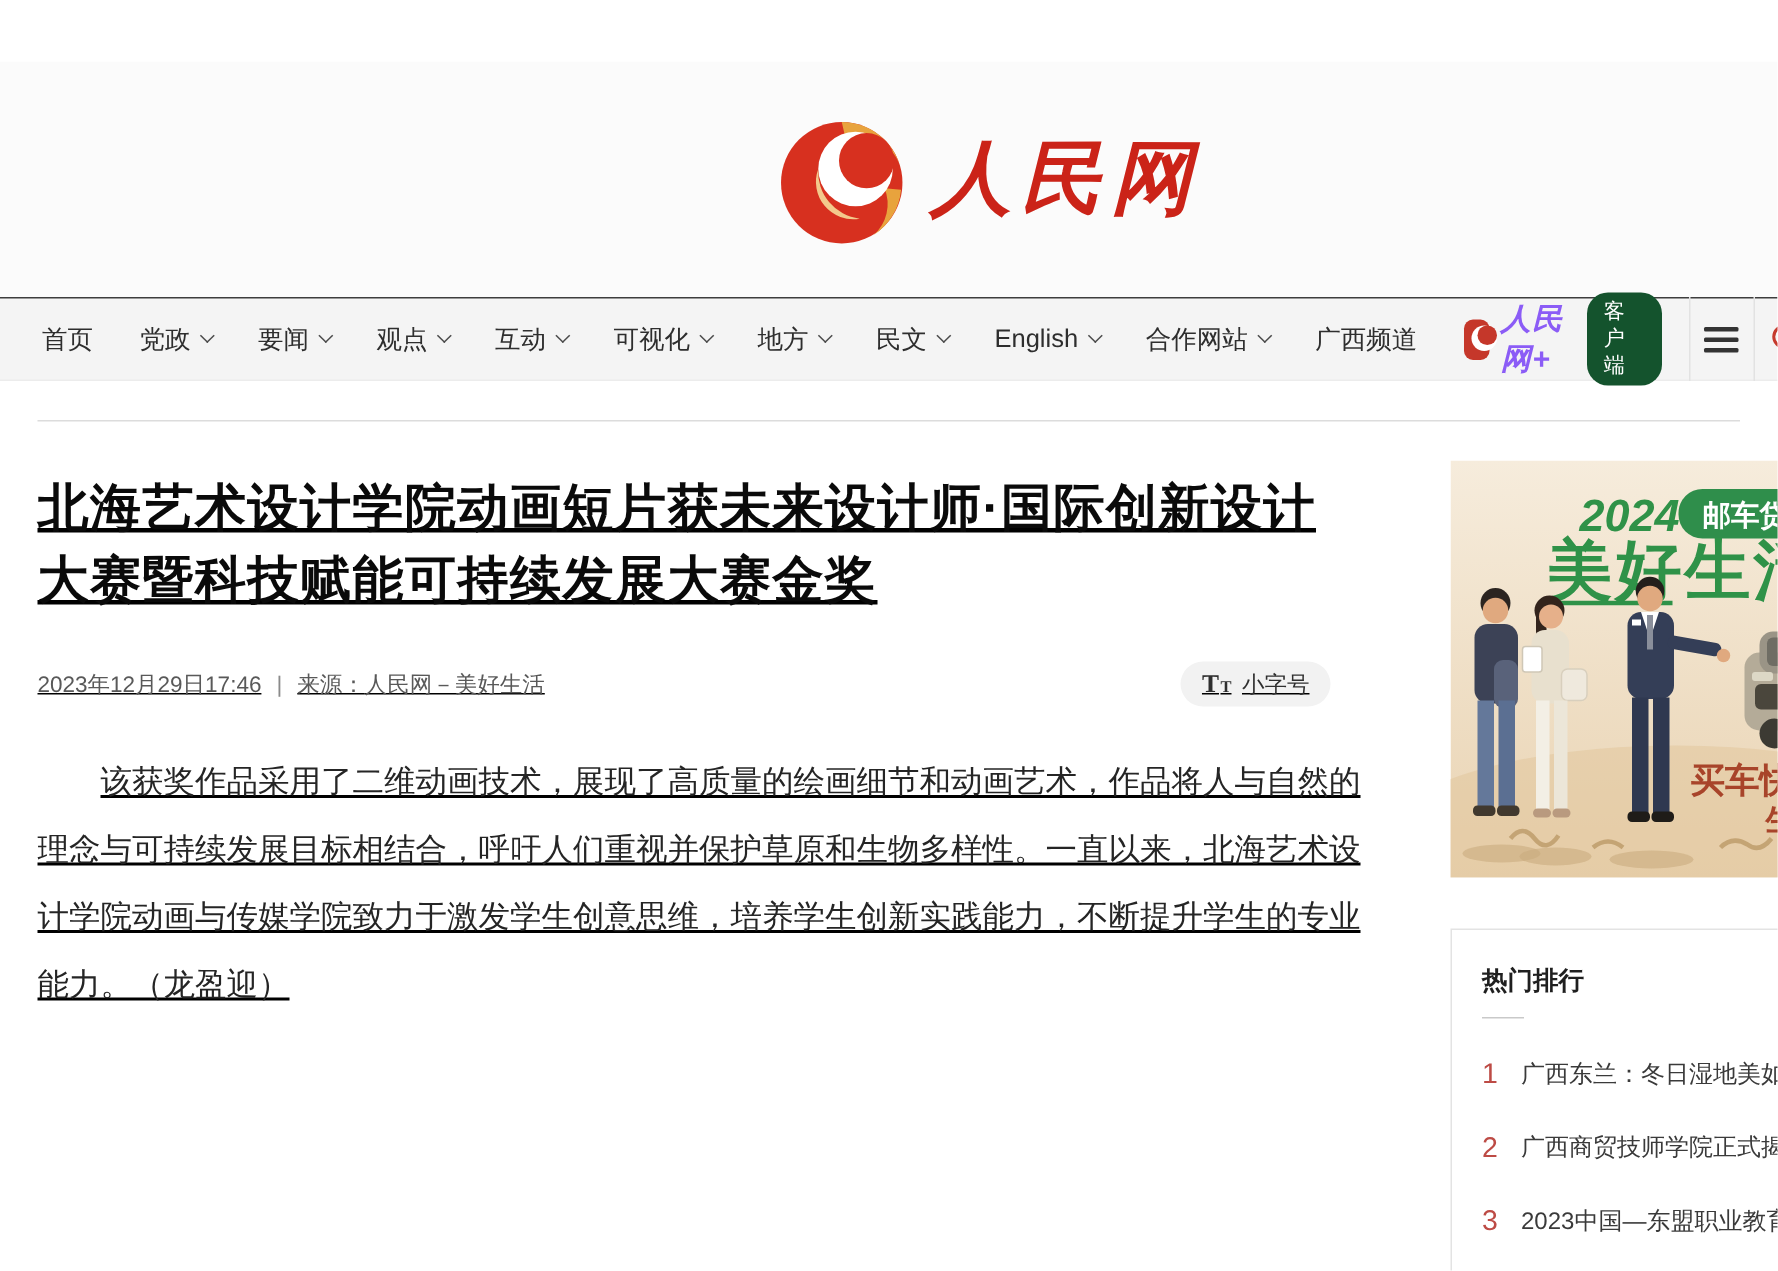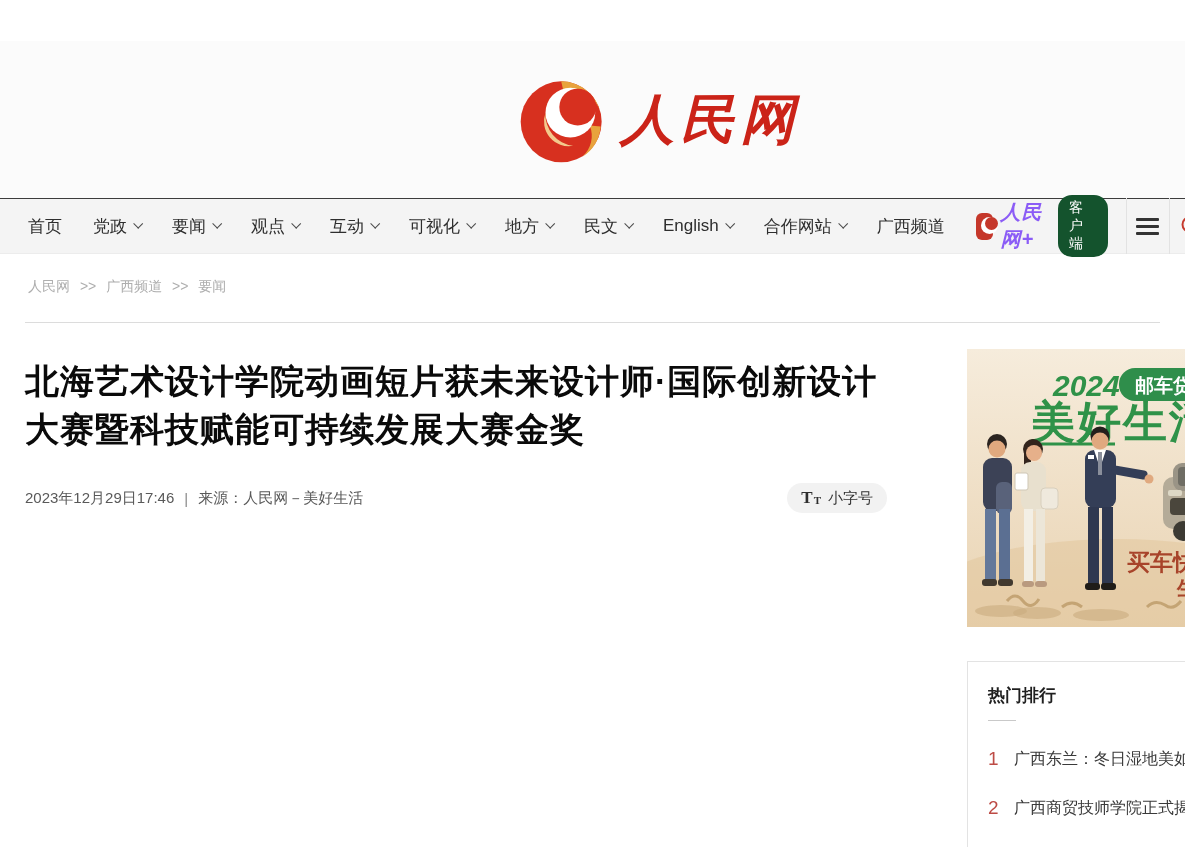--- a/index.html
+++ b/index.html
@@ -34,21 +34,21 @@
   .menu-icon span { display:block; width:23px; height:3px; background:#333; margin:4px 0; border-radius:1px; }
 
   
   .breadcrumb { padding:24px 0 0 28px; font-size:14px; color:#aeaeae; }
   .breadcrumb a { color:#aeaeae; text-decoration:none; cursor:pointer; }
   .bc-sep { margin:0 6px; }
   .content-divider { border-bottom:1px solid #dcdcdc; margin:26px 25px 0 25px; }
 
   
   .main-row { display:flex; align-items:flex-start; padding-left:25px; }
-  .article { width:882px; flex:none; }
+  .article { width:882px; flex:none;text-decoration:underline; }
   .article-title { margin-top:34px; font-size:34px; line-height:48px; font-weight:600; color:#0a0a0a; letter-spacing:1px; }
   .meta-row { margin-top:30px; display:flex; align-items:center; font-size:15px; color:#595959;justify-content:flex-end; }
   .meta-sep { margin:0 10px; color:#8a8a8a; }
   .meta-source { color:#595959; text-decoration:none; cursor:pointer; }
   .font-tool { margin-left:auto; margin-right:20px; background:#f2f2f2; border:none; border-radius:15px;
     padding:5px 14px; font-size:15px; color:#2f2f2f; display:flex; align-items:center; cursor:pointer; }
   .font-tool .t-big { font-family:"Liberation Serif", serif; font-weight:700; font-size:17px; }
   .font-tool .t-small { font-family:"Liberation Serif", serif; font-weight:700; font-size:11px; margin:4px 7px 0 1px; }
   .article p { font-size:21px; line-height:45px; color:#252525; text-align:justify; text-indent:2em; margin-top:28px; }
   .article p + p { margin-top:20px; }
@@ -148,46 +148,40 @@
       <div class="vdiv"></div>
       <button class="icon-btn">
         <svg width="22" height="22" viewBox="0 0 22 22">
           <circle cx="9.5" cy="9.5" r="7" fill="none" stroke="#c63a2d" stroke-width="2"></circle>
           <line x1="14.5" y1="14.5" x2="20" y2="20" stroke="#c63a2d" stroke-width="2" stroke-linecap="round"></line>
         </svg>
       </button>
     </div>
   </nav>
 
-  <div class="breadcrumb">
-    <a>人民网</a>
-    <span class="bc-sep">&gt;&gt;</span>
-    <a>广西频道</a>
-    <span class="bc-sep">&gt;&gt;</span>
-    <a>要闻</a>
-  </div>
   <div class="content-divider"></div>
 
   <div class="main-row">
 
     <main class="article">
       <h1 class="article-title">北海艺术设计学院动画短片获未来设计师·国际创新设计大赛暨科技赋能可持续发展大赛金奖</h1>
 
       <div class="meta-row">
         <span>2023年12月29日17:46</span>
         <span class="meta-sep">|</span>
         <span>来源：</span>
         <a class="meta-source">人民网－美好生活</a>
         <button class="font-tool">
           <span class="t-big">T</span>
           <span class="t-small">T</span>
           <span>小字号</span>
         </button>
       </div>
 
+      <p>该获奖作品采用了二维动画技术，展现了高质量的绘画细节和动画艺术，作品将人与自然的理念与可持续发展目标相结合，呼吁人们重视并保护草原和生物多样性。一直以来，北海艺术设计学院动画与传媒学院致力于激发学生创意思维，培养学生创新实践能力，不断提升学生的专业能力。（龙盈迎）</p>
 
     </main>
 
     <aside class="sidebar">
 
       <svg class="ad-banner" viewBox="0 0 300 278">
         <defs>
           <linearGradient id="adbg" x1="0" y1="0" x2="0" y2="1">
             <stop offset="0" stop-color="#f6ecdc"></stop>
             <stop offset="1" stop-color="#e9d3b2"></stop>

